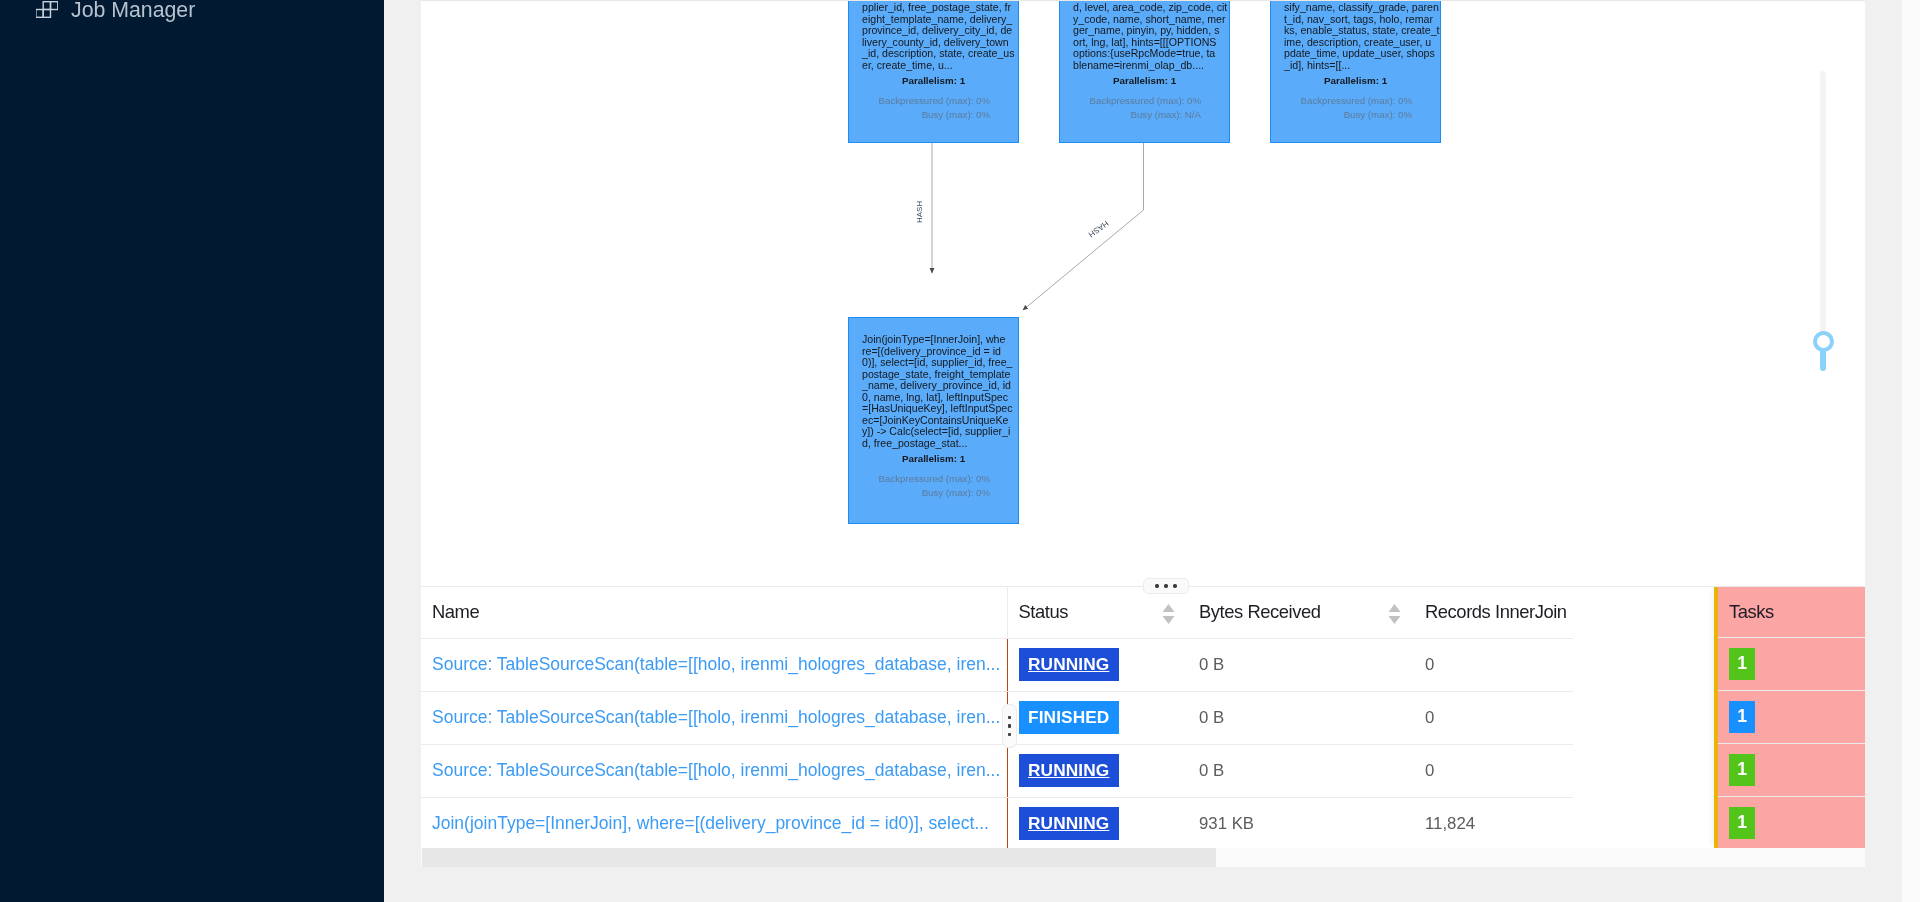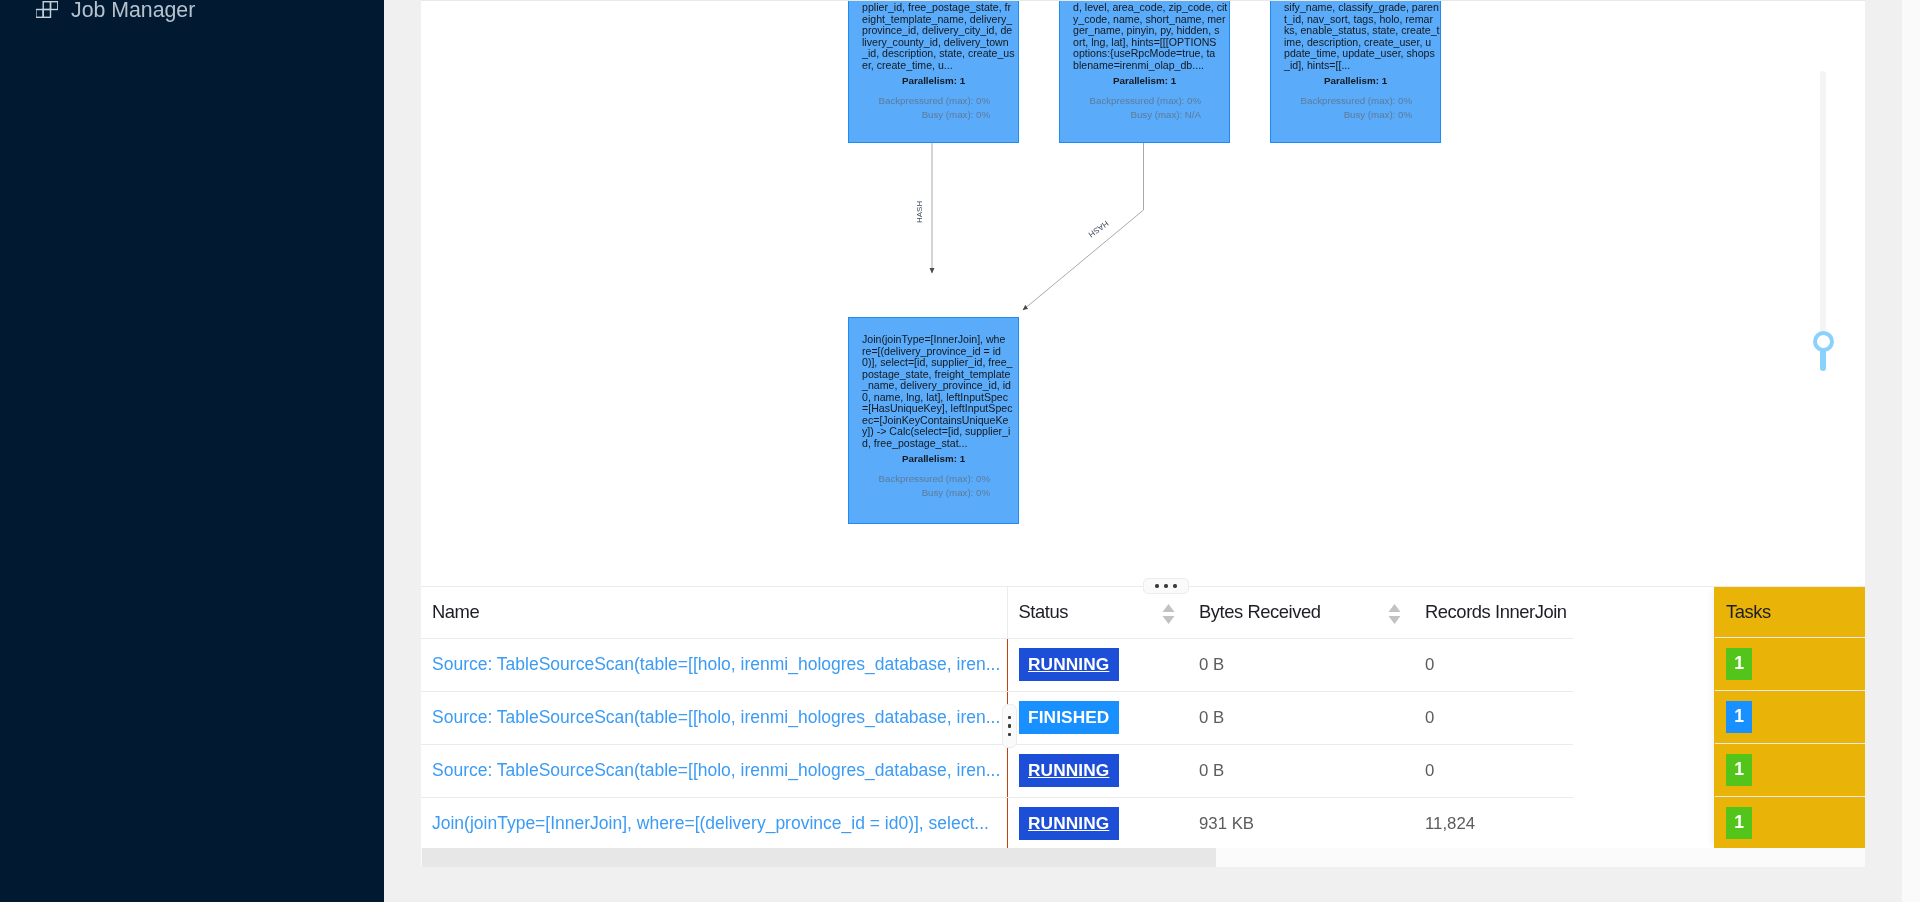--- a/index.html
+++ b/index.html
@@ -59,21 +59,21 @@
   table.tbl th.c-name { border-right:1px solid #ebebeb; }
   table.tbl td.namecell { border-right:1px solid #c2410c; }
   td.namecell a { color:#3b9bf5; text-decoration:none; font-size:17.5px; }
   .sortico { position:absolute; right:13px; top:17px; line-height:0; }
   .badge { display:inline-block; color:#fff; font-weight:bold; font-size:17.3px; letter-spacing:.1px; padding:7px 9.5px; line-height:19px;}
   .b-running { background:#1d4ed8;text-decoration:underline; }
   .b-finished{ background:#1890ff; }
   .taskbox { display:inline-block; color:#fff; font-weight:bold; font-size:17.5px; width:26px; text-align:center; padding:7px 0 8px; line-height:17px;}
   .t-running { background:#52c41a; }
   .t-finished{ background:#1890ff; }
-  .fixedcol { position:absolute; left:1293px; top:0; width:151px; background:#eab308; border-left:1px solid #eab308; box-shadow:-6px 0 6px -4px rgba(0,0,0,.06);}
+  .fixedcol { position:absolute; left:1293px; top:0; width:151px; background:#fca5a5; border-left:4px solid #eab308; box-shadow:-6px 0 6px -4px rgba(0,0,0,.06);}
   .fx-head { height:51px; font-size:18.4px; letter-spacing:-0.45px; color:#1d1d25; padding-left:11px; display:flex; align-items:center; border-bottom:1px solid #ebebeb;}
   .fx-cell { height:53px; padding-left:11px; display:flex; align-items:center; border-bottom:1px solid #ebebeb;}
   .hscroll { position:absolute; left:0; top:261px; height:19px; width:1444px; background:#fbfbfb; }
   .hscroll .thumb { position:absolute; left:1px; top:0; height:19px; background:#e7e7e7; width:794px;}
   .colresize { position:absolute; left:581px; top:117px; width:15px; height:44px; border-radius:6px; background:#fafafa; border:1px solid #ececec;
                display:flex; flex-direction:column; align-items:center; justify-content:center; gap:5px; }
   .colresize i { width:3.2px; height:3.4px; border-radius:1px; background:#3c3c3c; display:block; }
   .splitline { position:absolute; height:1px; background:#ebebeb; top:586px; }
   .sl-left { left:0; width:722px; }
   .sl-right{ left:768px; width:676px; }

